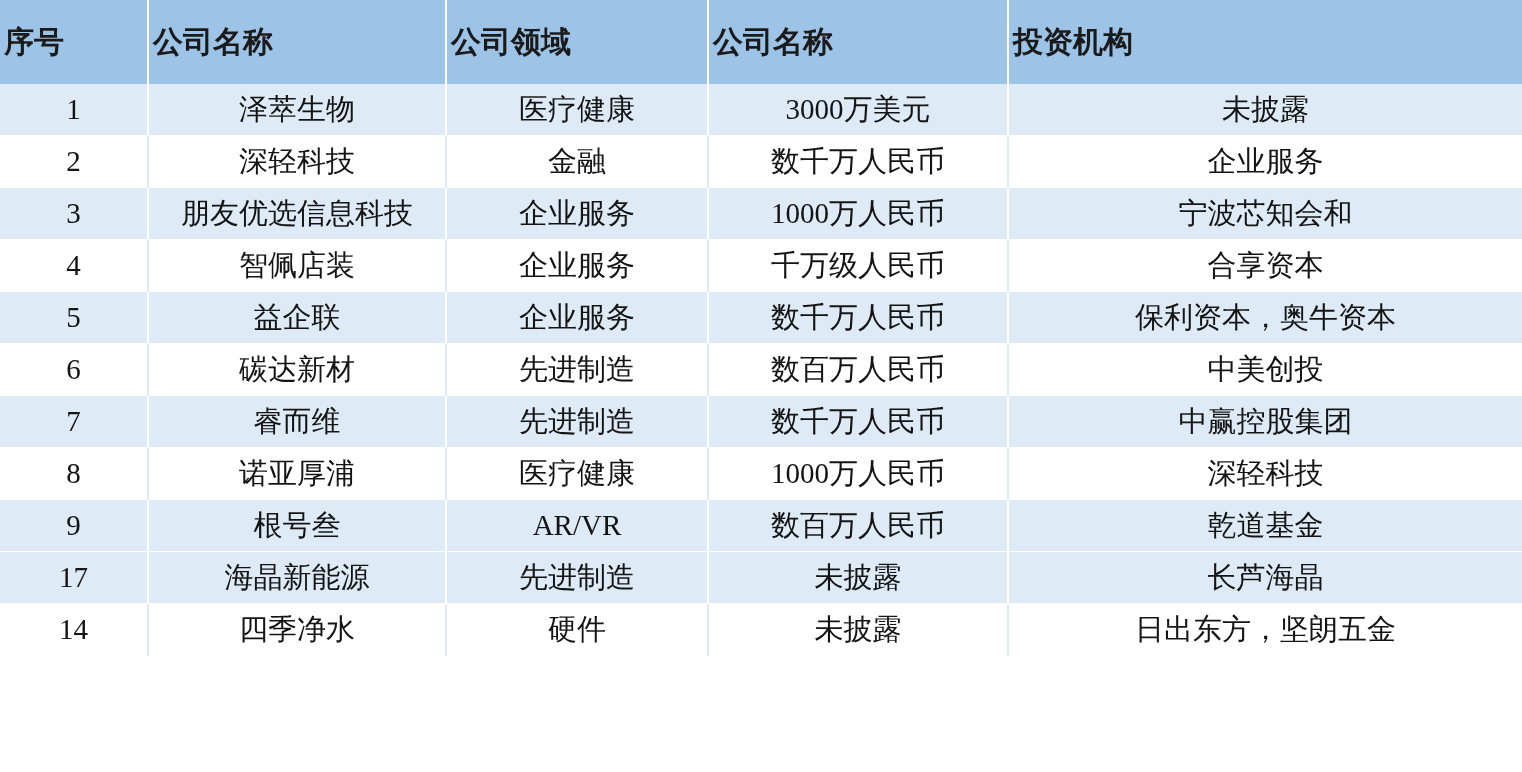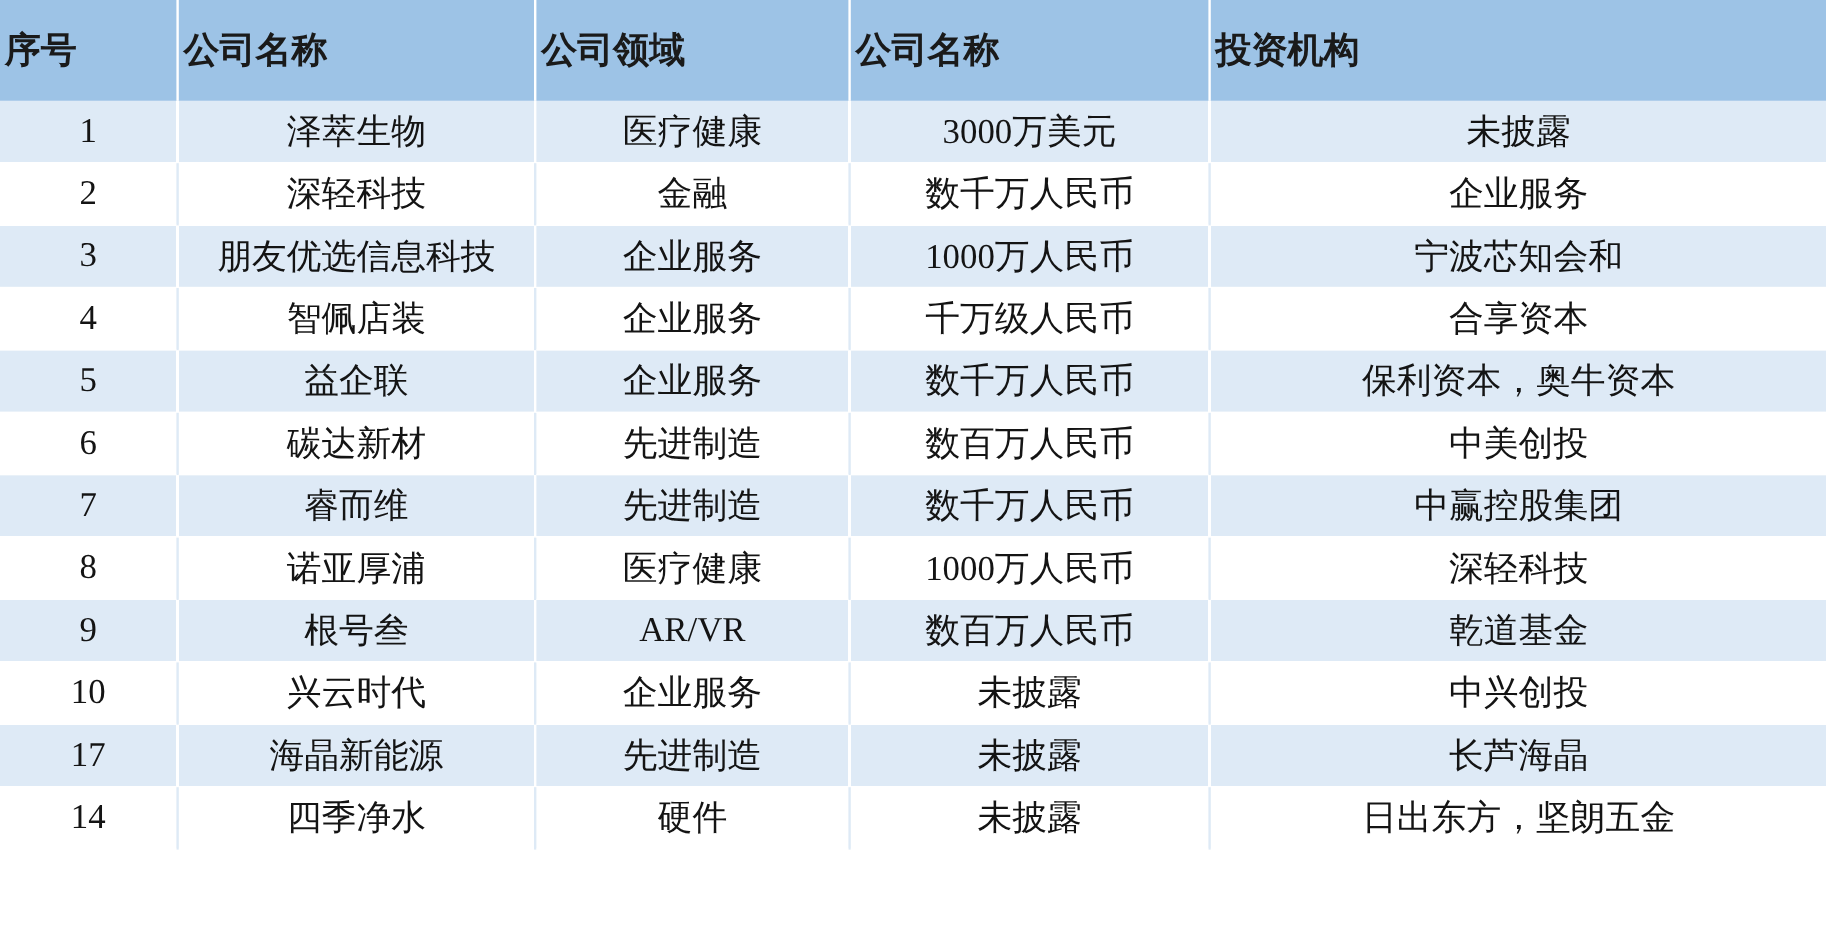--- a/index.html
+++ b/index.html
@@ -139,27 +139,20 @@
         <td>1000万人民币</td>
         <td>深轻科技</td>
       </tr>
       <tr class="odd">
         <td>9</td>
         <td>根号叁</td>
         <td>AR/VR</td>
         <td>数百万人民币</td>
         <td>乾道基金</td>
       </tr>
-      <tr class="even">
-        <td>10</td>
-        <td>兴云时代</td>
-        <td>企业服务</td>
-        <td>未披露</td>
-        <td>中兴创投</td>
-      </tr>
       <tr class="odd">
         <td>17</td>
         <td>海晶新能源</td>
         <td>先进制造</td>
         <td>未披露</td>
         <td>长芦海晶</td>
       </tr>
       <tr class="even">
         <td>14</td>
         <td>四季净水</td>

